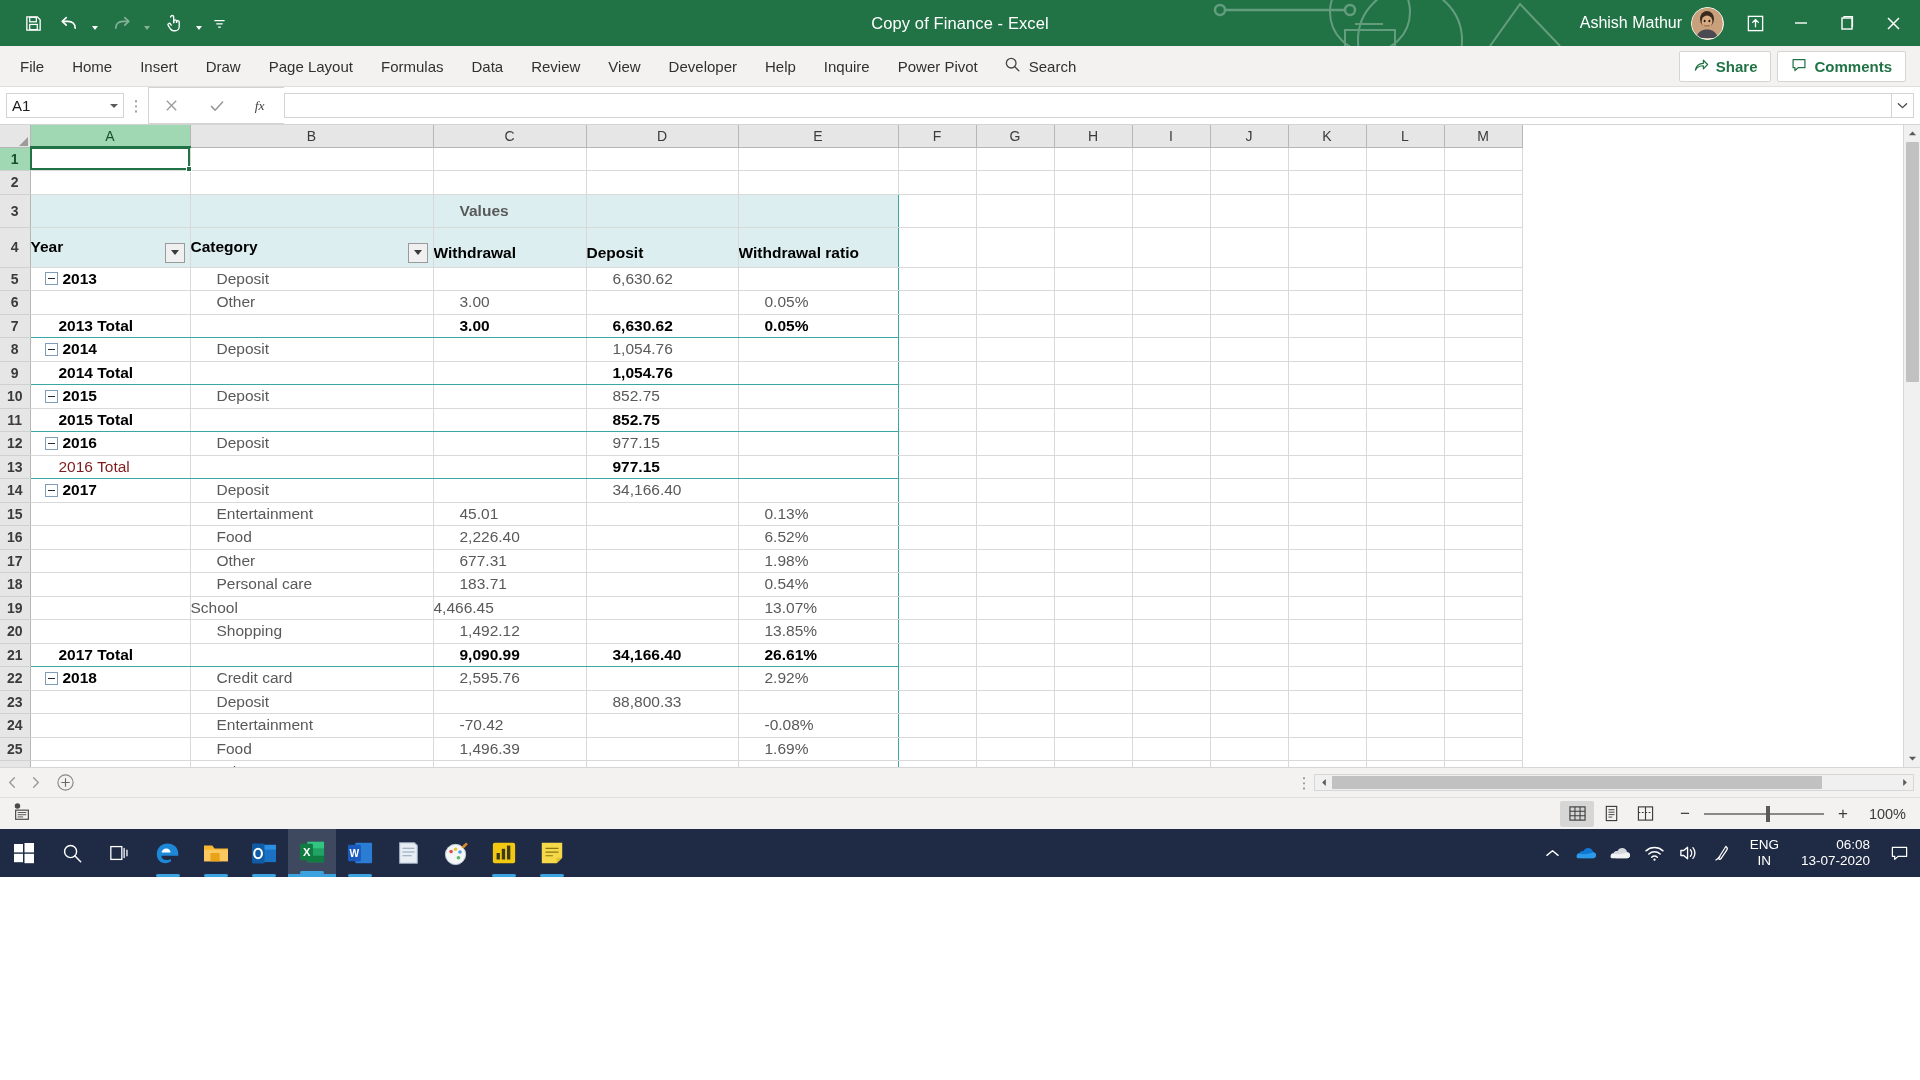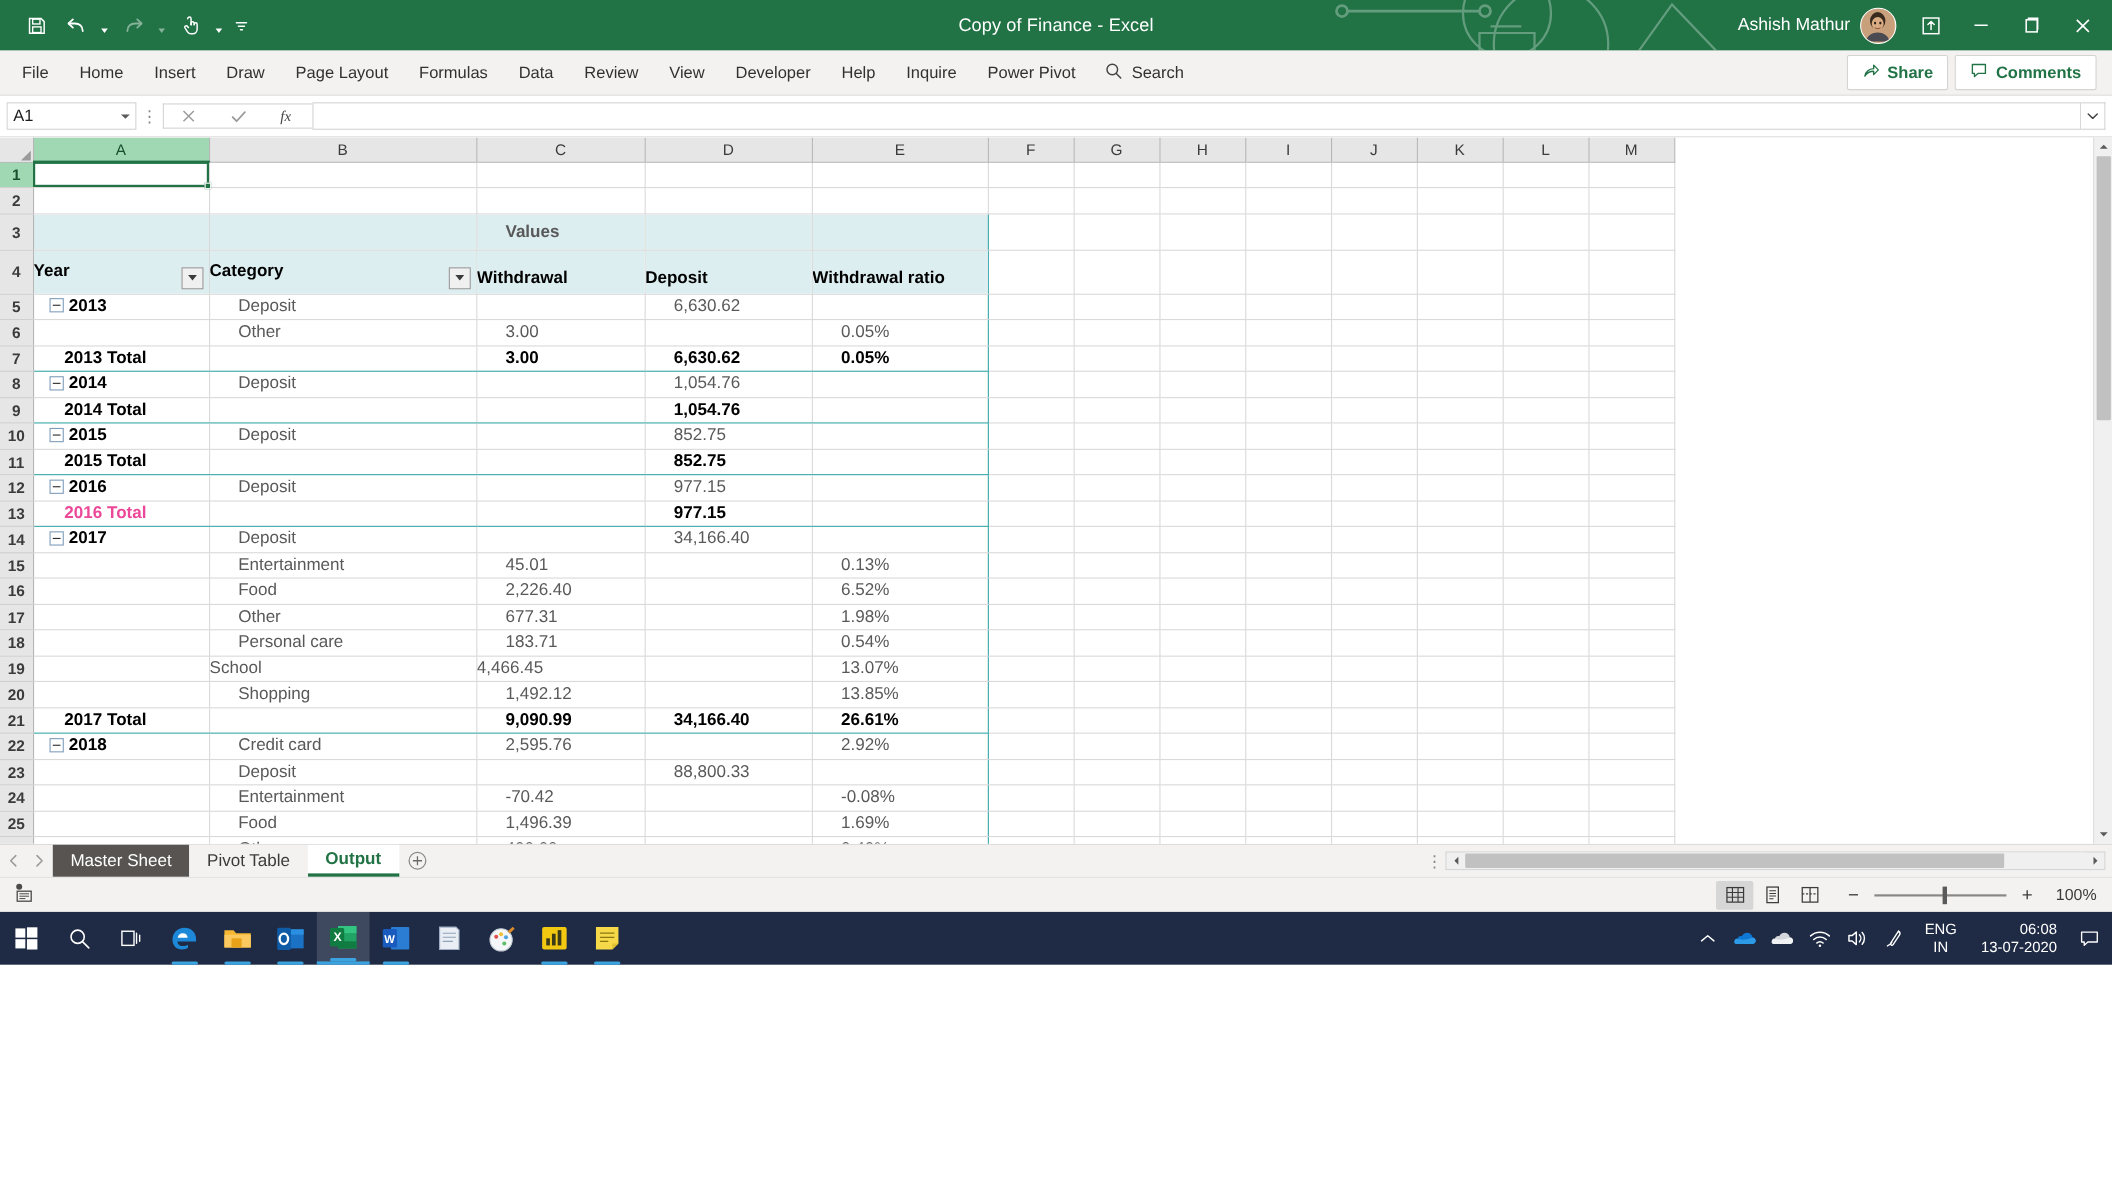--- a/index.html
+++ b/index.html
@@ -78,21 +78,21 @@
   .namebox{
     width:118px;height:25px;border:1px solid #d4d4d4;background:#fff;display:flex;
     align-items:center;padding:0 5px;font-size:15px;color:#1b1b1b;cursor:text;
   }
   .namebox .nb-val{ flex:1; }
   .namebox .nb-car{
     width:0;height:0;border-left:4px solid transparent;border-right:4px solid transparent;
     border-top:4.5px solid #5a5a5a; margin-left:4px;
   }
   .fb-dots{ width:24px;text-align:center;color:#8a8886;font-size:15px;letter-spacing:0; }
-  .fb-icons{ display:flex;align-items:center; height:23px;border:1px solid #d4d4d4;border-right:none;background:#fff;}
+  .fb-icons{ display:flex;align-items:center; height:37px;border:1px solid #d4d4d4;border-right:none;background:#fff;}
   .fb-ic{ width:45px;height:23px;display:flex;align-items:center;justify-content:center;cursor:pointer;}
   .fb-input{
     flex:1;height:25px;border:1px solid #d4d4d4;background:#fff;
     font-size:15px;padding:0 6px;outline:none;font-family:"Liberation Sans",sans-serif;
   }
   .fb-exp{ width:22px;height:25px;border:1px solid #d4d4d4;border-left:none;background:#fff;
     display:flex;align-items:center;justify-content:center;cursor:pointer;}
 
   
   .gridwrap{ position:relative; height:642px; background:#fff; display:flex; }
@@ -642,21 +642,21 @@
             <td class="cell"><span></span></td>
             <td class="cell"><span></span></td>
             <td class="cell"><span></span></td>
             <td class="cell"><span></span></td>
             <td class="cell"><span></span></td>
             <td class="cell"><span></span></td>
             <td class="cell"><span></span></td>
           </tr>
           <tr style="height: 23.5px;">
             <th class="rowh">13</th>
-            <td class="cell pv-bold pv-tline pv-bline" style="font-weight: bold; color: #ec4899; padding-left: 28px; margin-left: 12px;"><span>2016 Total</span></td>
+            <td class="cell pv-bold pv-tline pv-bline" style="font-weight: normal; color: #7f1d1d; padding-left: 28px; margin-left: 12px;"><span>2016 Total</span></td>
             <td class="cell pv-bold pv-tline pv-bline" style="padding-left: 26px;"><span></span></td>
             <td class="cell pv-bold pv-tline pv-bline" style="padding-left: 26px;"><span></span></td>
             <td class="cell pv-bold pv-tline pv-bline" style="padding-left: 26px;"><span>977.15</span></td>
             <td class="cell pv-bold pv-tline pv-bline lastcol" style="padding-left: 26px;"><span></span></td>
             <td class="cell"><span></span></td>
             <td class="cell"><span></span></td>
             <td class="cell"><span></span></td>
             <td class="cell"><span></span></td>
             <td class="cell"><span></span></td>
             <td class="cell"><span></span></td>
@@ -900,25 +900,20 @@
     <span>
       <svg width="13" height="13" viewBox="0 0 14 14">
           <path d="M9 2L4 7l5 5" fill="none" stroke="#9a9a9a" stroke-width="1.5" stroke-linecap="round" stroke-linejoin="round"></path>
         </svg>
     </span>
     <span>
       <svg width="13" height="13" viewBox="0 0 14 14">
           <path d="M5 2l5 5-5 5" fill="none" stroke="#9a9a9a" stroke-width="1.5" stroke-linecap="round" stroke-linejoin="round"></path>
         </svg>
     </span>
-  </div>
-  <div class="stabs">
-    <div class="stab gray">Master Sheet</div>
-    <div class="stab">Pivot Table</div>
-    <div class="stab active">Output</div>
   </div>
   <div class="addsheet">
     <svg width="19" height="19" viewBox="0 0 20 20">
         <circle cx="10" cy="10" r="8" fill="none" stroke="#8a8886" stroke-width="1.2"></circle>
         <path d="M10 5.6v8.8M5.6 10h8.8" stroke="#6a6a6a" stroke-width="1.2"></path>
       </svg>
   </div>
   <div class="tabbar-right">
     <div class="hdots">⋮</div>
     <div class="hscroll">

